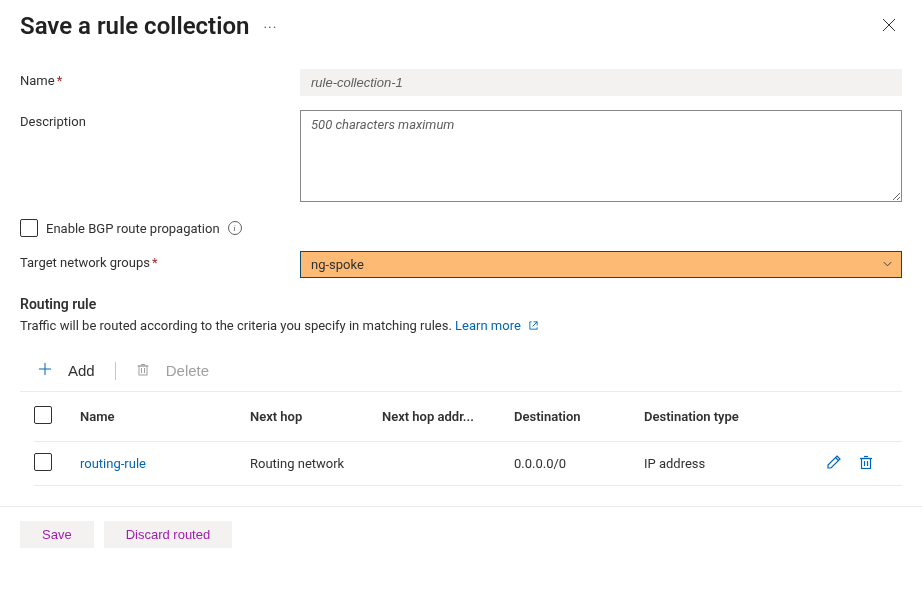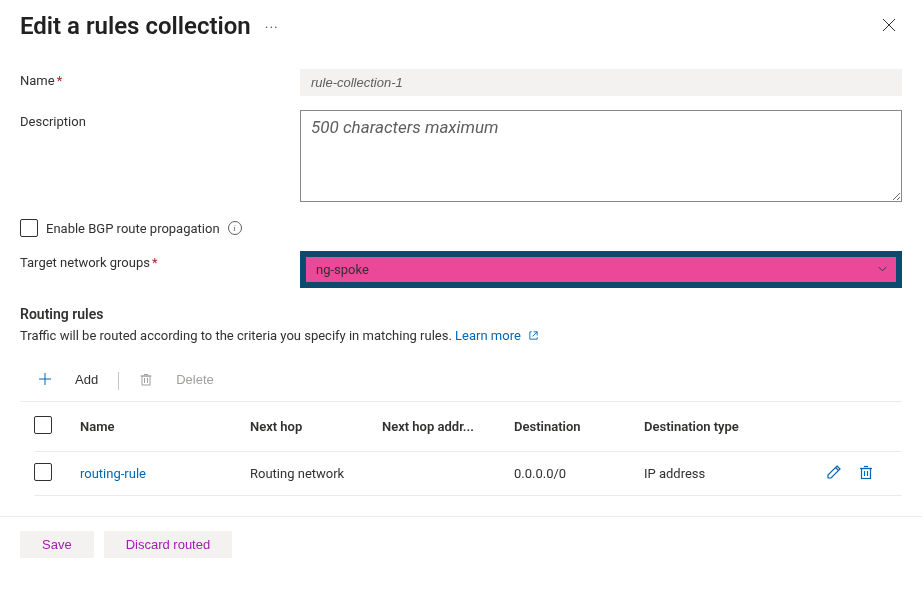--- a/index.html
+++ b/index.html
@@ -23,47 +23,47 @@
   .form-label { width: 280px; padding-top:4px; color:#323130; }
   .req { color:#a4262c; margin-left:2px; }
   .form-field { flex:1;border-radius:11px; }
   .disabled-input {
     background:#f3f2f1; border:1px solid #f3f2f1; color:#605e5c;
     padding:5px 10px; font-style: italic; font-size:13px; width:100%;
   }
   textarea.form-control {
     width:100%; min-height:92px; resize:both;
     border:1px solid #8a8886; padding:6px 10px;
-    font-family:inherit; font-size:17px;
+    font-family:inherit; font-size:13px;
   }
   textarea.form-control::placeholder { font-style: italic; color:#605e5c; }
   .checkbox-row { display:flex; align-items:center; gap:8px; margin: 6px 0 14px 0; }
   .checkbox {
     width:18px; height:18px; border:1px solid #323130; border-radius:2px;
     background:#fff; cursor:pointer; display:inline-block; flex-shrink:0;
   }
   .info-icon {
     width:14px; height:14px; border:1px solid #605e5c; border-radius:50%;
     display:inline-flex; align-items:center; justify-content:center;
     font-size:9px; color:#605e5c; font-style:italic; font-family:Georgia,serif;
     cursor:default;
   }
   .select {
-    position:relative; border:6px solid #0c4a6e; padding:5px 28px 5px 10px;
-    background:#ec4899; cursor:pointer; width:100%;
+    position:relative; border:1px solid #0c4a6e; padding:5px 28px 5px 10px;
+    background:#fdba74; cursor:pointer; width:100%;
   }
   .select .chev { position:absolute; right:8px; top:50%; transform:translateY(-50%); }
   .chev svg { width:11px; height:11px; }
   .section-title { font-weight:600; font-size:14px; margin-top: 18px; margin-bottom:6px; }
   .section-desc { color:#323130; }
   .link { color:#0067b8; text-decoration:none; cursor:pointer; }
   .ext-icon { display:inline-block; vertical-align:-1px; margin-left:4px; }
   .ext-icon svg { width:11px; height:11px; }
   .toolbar { display:flex; align-items:center; gap:16px; margin-top:20px; padding: 6px 0 10px 14px; }
-  .toolbar-btn { display:flex; align-items:flex-start; gap:23px; background:none; border:none; cursor:pointer; font-size:13px; color:#323130; padding:2px 4px; }
+  .toolbar-btn { display:flex; align-items:flex-start; gap:16px; background:none; border:none; cursor:pointer; font-size:15px; color:#323130; padding:2px 4px; }
   .toolbar-btn.disabled { color:#a19f9d; cursor:default; }
   .toolbar-sep { width:1px; height:18px; background:#c8c6c4; }
   .plus-icon svg { width:14px; height:14px; color:#0067b8; }
   .trash-icon svg { width:14px; height:14px; }
   .table { width:100%; border-collapse:collapse; margin-top:0; }
   .table-wrapper { border-top:1px solid #edebe9; padding-left:14px; }
   .table th {
     text-align:left; font-weight:600; font-size:13px; padding:14px 8px 14px 0;
     border-bottom:1px solid #edebe9; color:#323130;
   }
@@ -85,21 +85,21 @@
     border:none; padding:6px 22px; font-size:13px; cursor:pointer;
     background:#f3f2f1; color:#a21caf;
   }
 </style>
 </head>
 <body>
 
 <div class="panel">
   <div class="header">
     <div class="title-wrap">
-      <h1>Edit a rules collection</h1>
+      <h1>Save a rule collection</h1>
       <span class="more-dots">···</span>
     </div>
     <button class="close-btn">
       <span>
         <svg viewBox="0 0 14 14" stroke="#323130" stroke-width="1">
             <line x1="1" y1="1" x2="13" y2="13"></line>
             <line x1="13" y1="1" x2="1" y2="13"></line>
           </svg>
       </span>
     </button>
@@ -137,21 +137,21 @@
           <span>ng-spoke</span>
           <span class="chev">
             <svg viewBox="0 0 12 12" fill="none" stroke="#323130" stroke-width="1">
                 <polyline points="2,4 6,8 10,4"></polyline>
               </svg>
           </span>
         </div>
       </div>
     </div>
 
-    <div class="section-title">Routing rules</div>
+    <div class="section-title">Routing rule</div>
     <div class="section-desc">
       <span>Traffic will be routed according to the criteria you specify in matching rules. </span>
       <a class="link">
         <span>Learn more</span>
         <span class="ext-icon">
           <svg viewBox="0 0 12 12" fill="none" stroke="#0067b8" stroke-width="1">
               <path d="M4 2 H2 V10 H10 V8"></path>
               <path d="M6 2 H10 V6"></path>
               <line x1="10" y1="2" x2="5" y2="7"></line>
             </svg>

